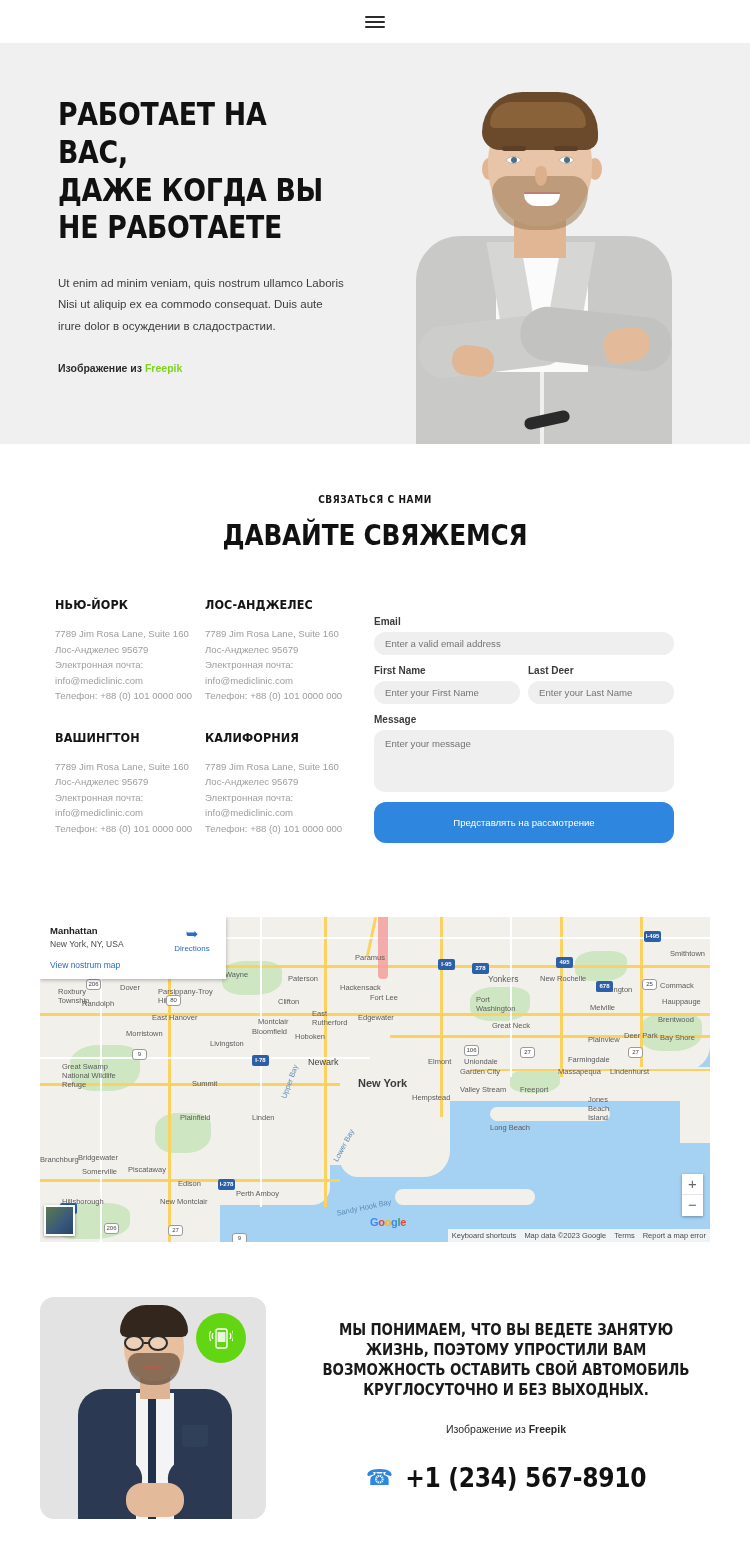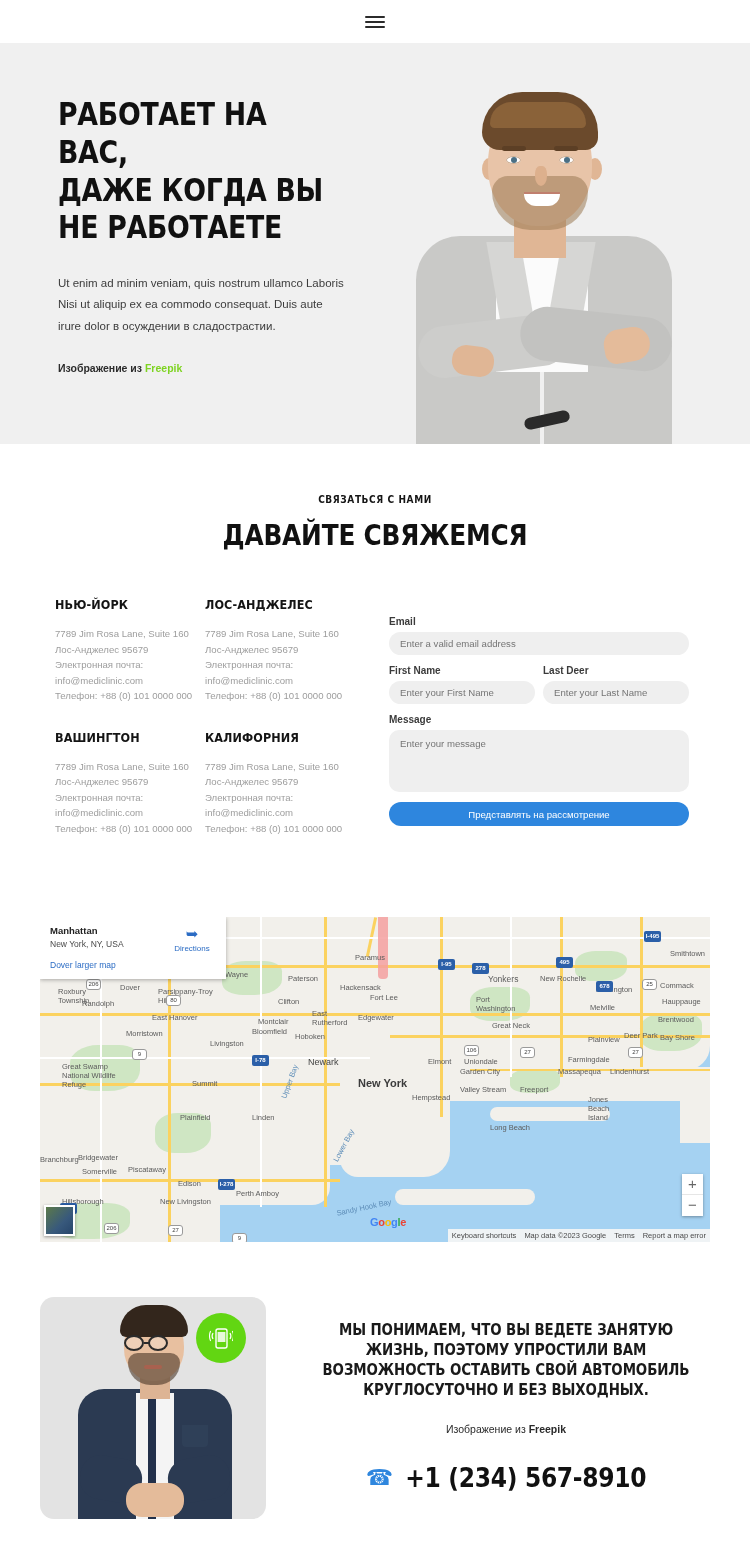--- a/index.html
+++ b/index.html
@@ -216,21 +216,21 @@
     font-size: 29px;
     letter-spacing: -0.2px;
     color: #111;
     text-transform: uppercase;
     transform: scaleX(0.95);
   }
 
   .contact-body {
     display: flex;
     padding: 45px 55px 0 55px;
-    gap: 34px;
+    gap: 19px;
   }
   .addresses {
     width: 300px;
     display: flex;
     flex-wrap: wrap;
   }
   .addr {
     width: 150px;
     margin-bottom: 26px;
     padding-right: 12px;
@@ -281,21 +281,21 @@
     padding: 8px 11px;
     font-size: 9.6px;
     color: #9b9b9b;
     font-family: "Liberation Sans", sans-serif;
     resize: none;
     margin-bottom: 10px;
     display: block;
   }
   .f-submit {
     width: 100%;
-    height: 24px;
+    height: 41px;
     border: none;
     border-radius: 12px;
     background: #2e86de;
     color: #fff;
     font-size: 9.6px;
     cursor: pointer;
     font-family: "Liberation Sans", sans-serif;
   }
 
   
@@ -645,21 +645,21 @@
       <div class="m-city" style="left:300px;top:66px;">Hackensack</div>
       <div class="m-city" style="left:238px;top:80px;">Clifton</div>
       <div class="m-city" style="left:185px;top:53px;">Wayne</div>
       <div class="m-city" style="left:80px;top:66px;">Dover</div>
       <div class="m-city" style="left:86px;top:112px;">Morristown</div>
       <div class="m-city" style="left:170px;top:122px;">Livingston</div>
       <div class="m-city" style="left:152px;top:162px;">Summit</div>
       <div class="m-city" style="left:140px;top:196px;">Plainfield</div>
       <div class="m-city" style="left:212px;top:196px;">Linden</div>
       <div class="m-city" style="left:88px;top:248px;">Piscataway</div>
-      <div class="m-city" style="left:120px;top:280px;">New Livingston</div>
+      <div class="m-city" style="left:120px;top:280px;">New Montclair</div>
       <div class="m-city" style="left:196px;top:272px;">Perth Amboy</div>
       <div class="m-city" style="left:138px;top:262px;">Edison</div>
       <div class="m-city" style="left:22px;top:280px;">Hillsborough</div>
       <div class="m-city" style="left:42px;top:250px;">Somerville</div>
       <div class="m-city" style="left:38px;top:236px;">Bridgewater</div>
       <div class="m-city" style="left:0px;top:238px;">Branchburg</div>
       <div class="m-city" style="left:42px;top:82px;">Randolph</div>
       <div class="m-city" style="left:18px;top:70px;width:54px;line-height:1.2;">Roxbury Township</div>
       <div class="m-city" style="left:118px;top:70px;width:56px;line-height:1.2;">Parsippany-Troy Hills</div>
       <div class="m-city" style="left:112px;top:96px;">East Hanover</div>
@@ -713,21 +713,21 @@
       <div class="m-shield" style="left:424px;top:128px;">106</div>
 
       <div class="m-shield" style="left:64px;top:306px;">206</div>
       <div class="m-shield" style="left:128px;top:308px;">27</div>
       <div class="m-shield" style="left:192px;top:316px;">9</div>
     </div>
 
     <div class="map-card">
       <div class="mc-title">Manhattan</div>
       <div class="mc-sub">New York, NY, USA</div>
-      <a href="#" class="mc-link">Dover larger map</a>
+      <a href="#" class="mc-link">View nostrum map</a>
       <div class="mc-dir">
         <div class="mc-dir-icon">➥</div>
         <div class="mc-dir-label">Directions</div>
       </div>
     </div>
 
     <div class="map-thumb"></div>
 
     <div class="map-zoom">
       <div>+</div>

